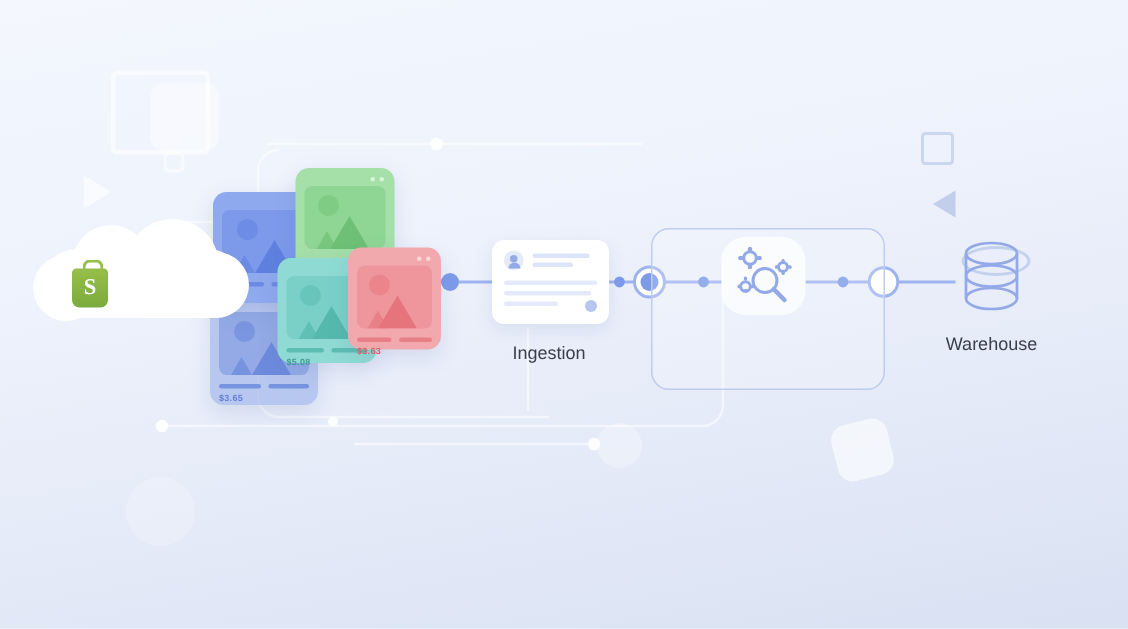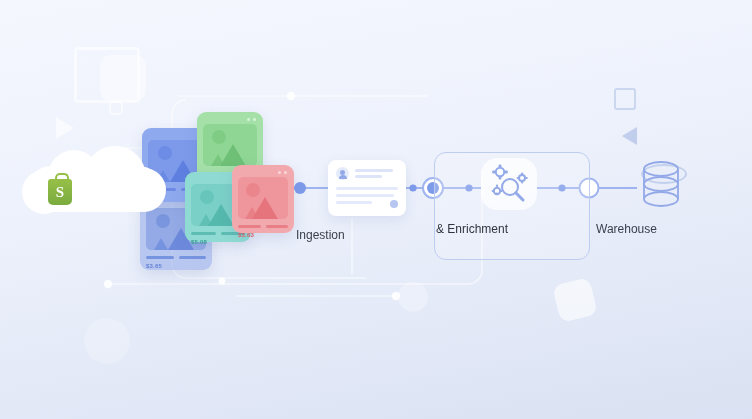--- a/index.html
+++ b/index.html
@@ -110,21 +110,21 @@
     border:1px solid #bdcdf0;border-radius:12px;background:rgba(255,255,255,.18);}
   #gearicon{position:absolute;left:481px;top:158px;width:56px;height:52px;background:rgba(255,255,255,.72);border-radius:16px;}
 
   
   #db{position:absolute;left:637px;top:160px;width:48px;height:50px;}
 
   
   #wire{position:absolute;left:0;top:0;width:752px;height:419px;}
 
   
-  .lbl{position:absolute;color:#3a3f4c;font-size:12px;line-height:15px;}
+  .lbl{position:absolute;text-align:center;color:#3a3f4c;font-size:12px;line-height:15px;}
   #lbl-ingestion{left:296px;top:228px;width:140px;}
   #lbl-transform{left:436px;top:222px;width:152px;color:#2f3541;}
   #lbl-db{left:596px;top:222px;width:130px;}
 </style>
 </head>
 <body>
 
 <div id="stage">
 
   <svg class="circuit" viewBox="0 0 752 419">
@@ -310,21 +310,20 @@
         <rect x="35.6" y="18.9" width="2.6" height="2.2" rx="1"></rect>
         <rect x="44.2" y="18.9" width="2.6" height="2.2" rx="1"></rect>
         <rect x="14.9" y="26.4" width="2.2" height="2.6" rx="1"></rect>
         <rect x="14.9" y="34.5" width="2.2" height="2.6" rx="1"></rect>
         <rect x="10.6" y="31.9" width="2.6" height="2.2" rx="1"></rect>
         <rect x="19" y="31.9" width="2.6" height="2.2" rx="1"></rect>
       </g>
     </svg>
   </div>
   <div class="lbl" id="lbl-transform">
-    <div>&amp; Enrichment</div>
   </div>
 
   <div id="db">
     <svg viewBox="0 0 48 50" width="48" height="50">
       <g fill="none" stroke="#93a9e8" stroke-width="1.8">
         <ellipse cx="24" cy="9" rx="17" ry="7"></ellipse>
         <path d="M7 9 v15"></path>
           <path d="M41 9 v15"></path>
         <ellipse cx="24" cy="24" rx="17" ry="7"></ellipse>
         <path d="M7 24 v15"></path>

